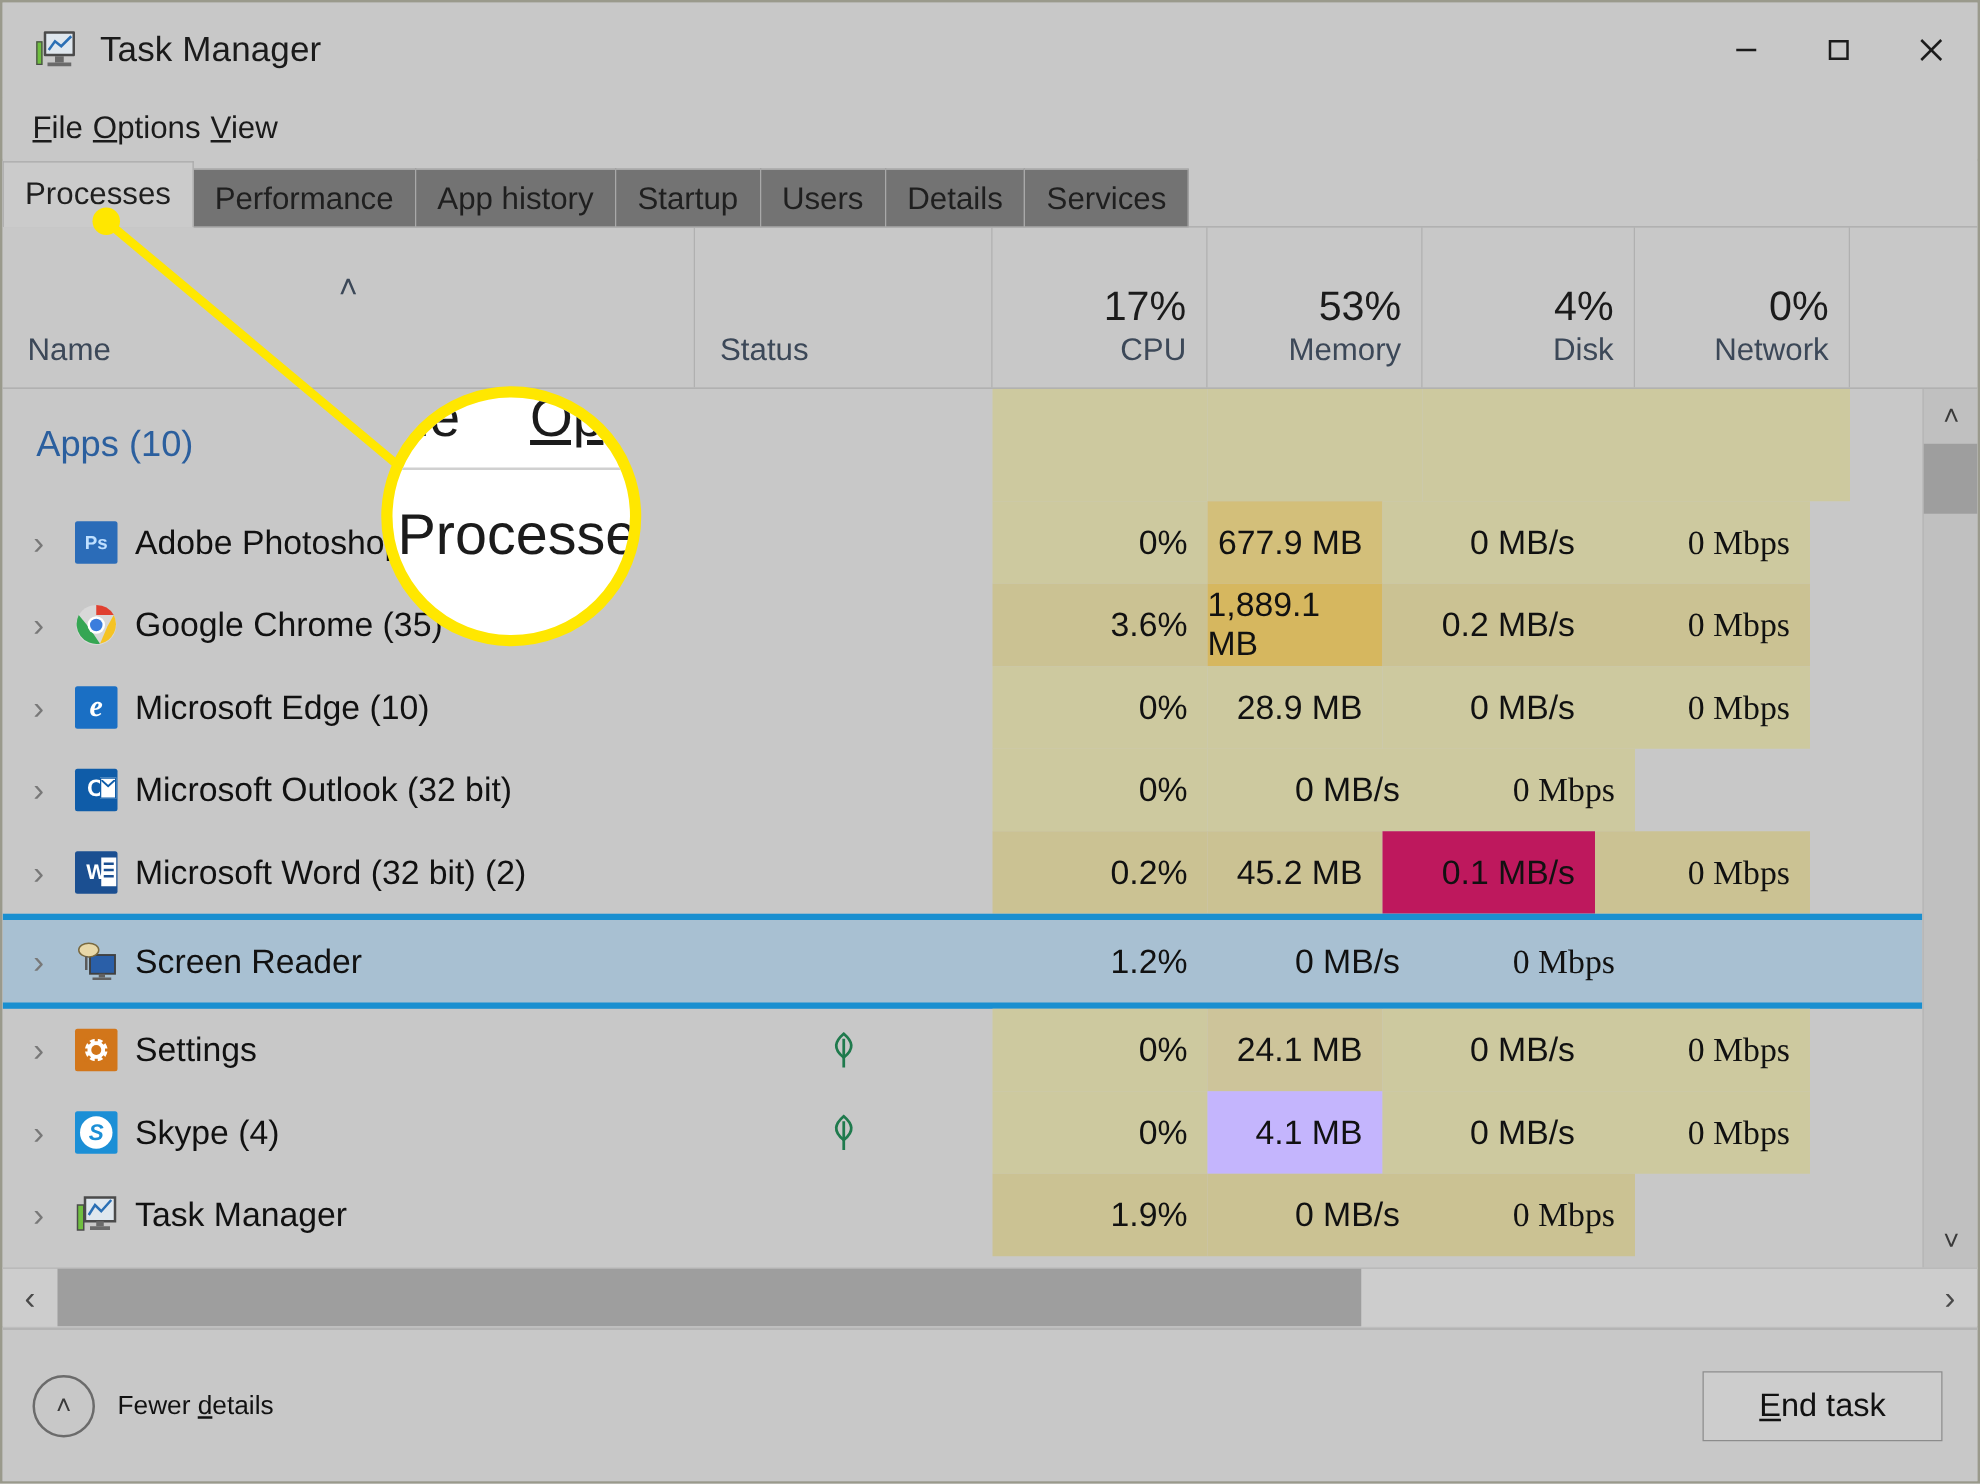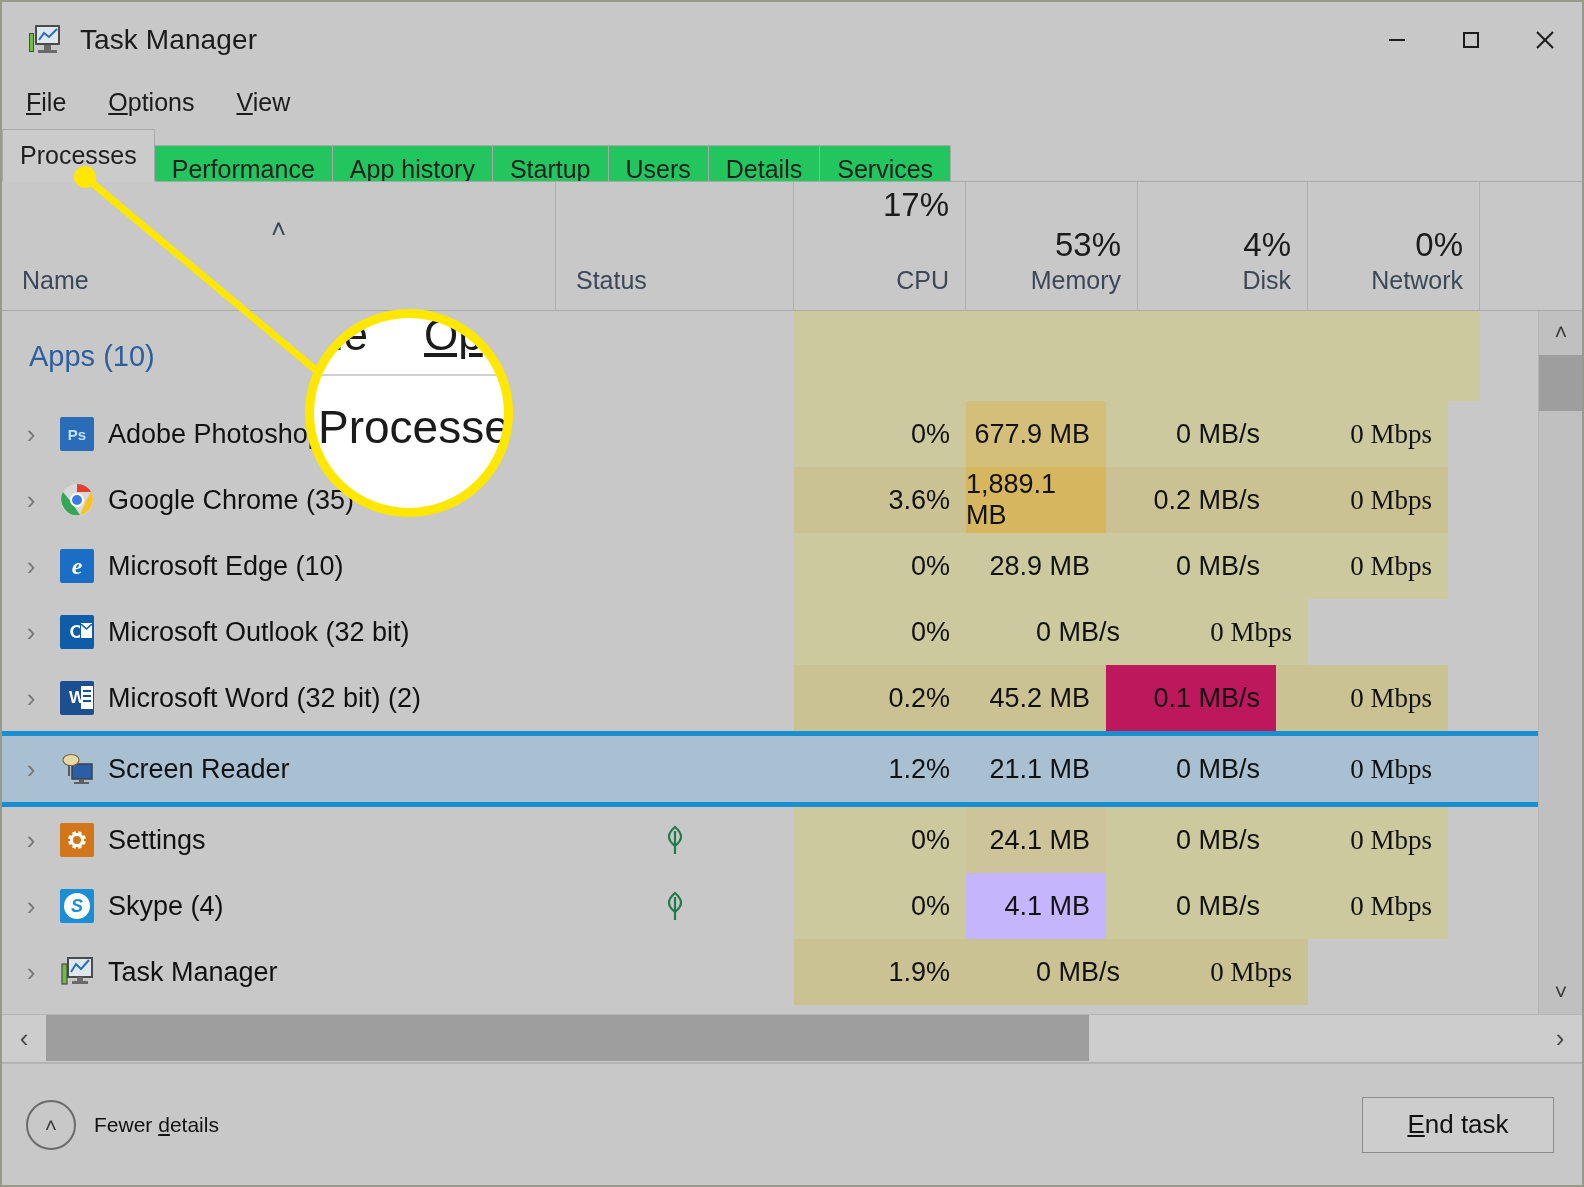--- a/index.html
+++ b/index.html
@@ -90,46 +90,45 @@
 
   
   .menubar {
     position: absolute;
     top: 76px; left: 0; right: 0;
     height: 49px;
     background: #c8c8c8;
     display: flex;
     align-items: center;
     padding-left: 20px;
-    gap: 34px;
   }
   .menu-item {
     font-size: 25px;
     color: #1b1b1b;
     padding: 2px 4px;
     cursor: default;
   }
   .menu-item u { text-decoration: underline; }
 
   
   .tabstrip {
     position: absolute;
     top: 127px; left: 0; right: 0;
     height: 53px;
     background: #c8c8c8;
     display: flex;
     align-items: flex-end;
   }
   .tab {
-    height: 37px;
+    height: 47px;
     line-height: 47px;
     padding: 0 17px;
     font-size: 25px;
     color: #1f1f1f;
-    background: #22c55e;
+    background: #737373;
     border: 1px solid #a9a9a9;
     border-bottom: none;
     box-sizing: border-box;
     margin-right: -1px;
     cursor: default;
     white-space: nowrap;
   }
   .tab.active {
     background: #cbcbcb;
     height: 53px;
@@ -185,21 +184,21 @@
     position: absolute;
     top: 34px;
     left: 50%;
     transform: translateX(-50%);
     font-size: 26px;
     color: #3c4858;
     line-height: 1;
   }
   .col-name   { width: 554px; }
   .col-status { width: 238px; }
-  .col-cpu    { width: 172px; gap: 40px; }
+  .col-cpu    { width: 172px; }
   .col-mem    { width: 172px; }
   .col-disk   { width: 170px; }
   .col-net    { width: 172px; }
   .col-pad    { flex: 1; border-right: none; }
 
   
   .listwrap {
     position: absolute;
     top: 308px;
     left: 0;
@@ -644,21 +643,20 @@
                 <rect x="19" y="27" width="5" height="3" fill="#606060"></rect>
                 <rect x="14" y="30" width="15" height="2" fill="#606060"></rect>
                 <ellipse cx="11" cy="8" rx="8" ry="5.5" fill="#e8d8a8" stroke="#7a6a40" stroke-width="1.2"></ellipse>
                 <line x1="9" y1="13" x2="9" y2="24" stroke="#5a5a5a" stroke-width="2"></line>
               </svg>
             </span>
             <span class="pname">Screen Reader</span>
           </div>
           <div class="cell-status"></div>
           <div class="cell-num c-cpu">1.2%</div>
-          <div class="cell-num c-mem">21.1 MB</div>
           <div class="cell-num c-disk">0 MB/s</div>
           <div class="cell-num c-net">0 Mbps</div>
           <div class="cell-pad"></div>
         </div>
         <div class="row">
           <div class="cell-name">
             <span class="chev">›</span>
             <span class="appicon" style="background:#d2761a">
               <svg width="24" height="24" viewBox="0 0 24 24">
                 <g fill="#ffffff">

